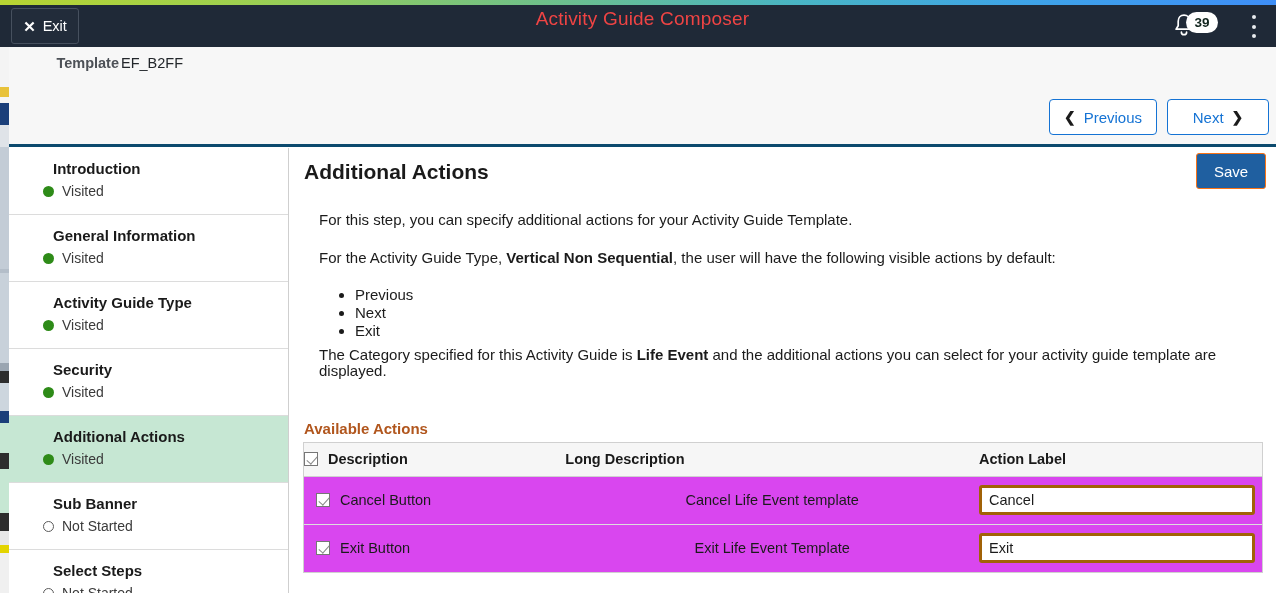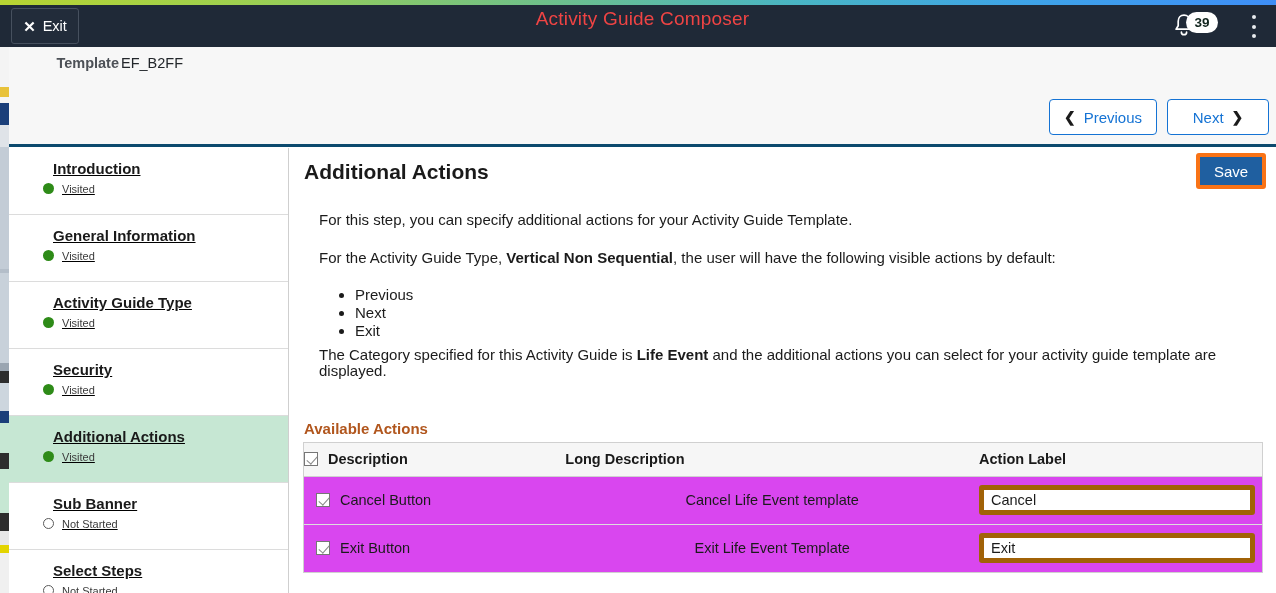--- a/index.html
+++ b/index.html
@@ -179,35 +179,35 @@
     overflow: hidden;
     z-index: 2;
   }
   .side-item {
     position: relative;
     height: 67px;
     border-bottom: 1px solid #dcdcdc;
     padding: 12px 0 0 34px;
     background: #ffffff;
     cursor: pointer;
-    text-decoration: underline;
   }
   .side-item.active { background: #c6e7d3; }
   .side-title {
     font-size: 15px;
     font-weight: bold;
     color: #1a1a1a;
     line-height: 18px;
     margin-bottom: 5px;
     margin-left: 10px;
   }
   .side-status {
     display: flex;
+    align-items: center;
     gap: 8px;
-    font-size: 11px;
+    font-size: 14px;
     color: #3a3a3a;
   }
   .dot {
     width: 11px; height: 11px;
     border-radius: 50%;
     flex: 0 0 11px;
   }
   .dot.visited { background: #2e8b18; }
   .dot.notstarted { background: transparent; border: 1.6px solid #5a5a5a; }
 
@@ -226,21 +226,21 @@
     font-size: 21px;
     font-weight: bold;
     color: #1a1a1a;
   }
   .save-btn {
     position: absolute;
     right: 10px; top: 5px;
     width: 70px; height: 36px;
     background: #1f5fa0;
     color: #ffffff;
-    border: 4px solid #f97316;
+    border: 1px solid #f97316;
     border-radius: 3px;
     font-size: 15px;
     display: flex;
     align-items: center;
     justify-content: center;
     cursor: pointer;
   }
 
   .body-copy {
     position: absolute;
@@ -308,21 +308,21 @@
     position: absolute;
     left: 3.5px; top: 0.5px;
     width: 5px; height: 9px;
     border: solid #8a8a8a;
     border-width: 0 1.6px 1.6px 0;
     transform: rotate(42deg);
   }
   .txtinput {
     width: 276px;
     height: 30px;
-    border: 5px solid #a16207;
+    border: 3px solid #a16207;
     border-radius: 3px;
     padding: 0 7px;
     font-size: 14.5px;
     color: #1b1b1b;
     font-family: "Liberation Sans", sans-serif;
     background: #ffffff;
     outline: none;
   }
 </style>
 </head>

